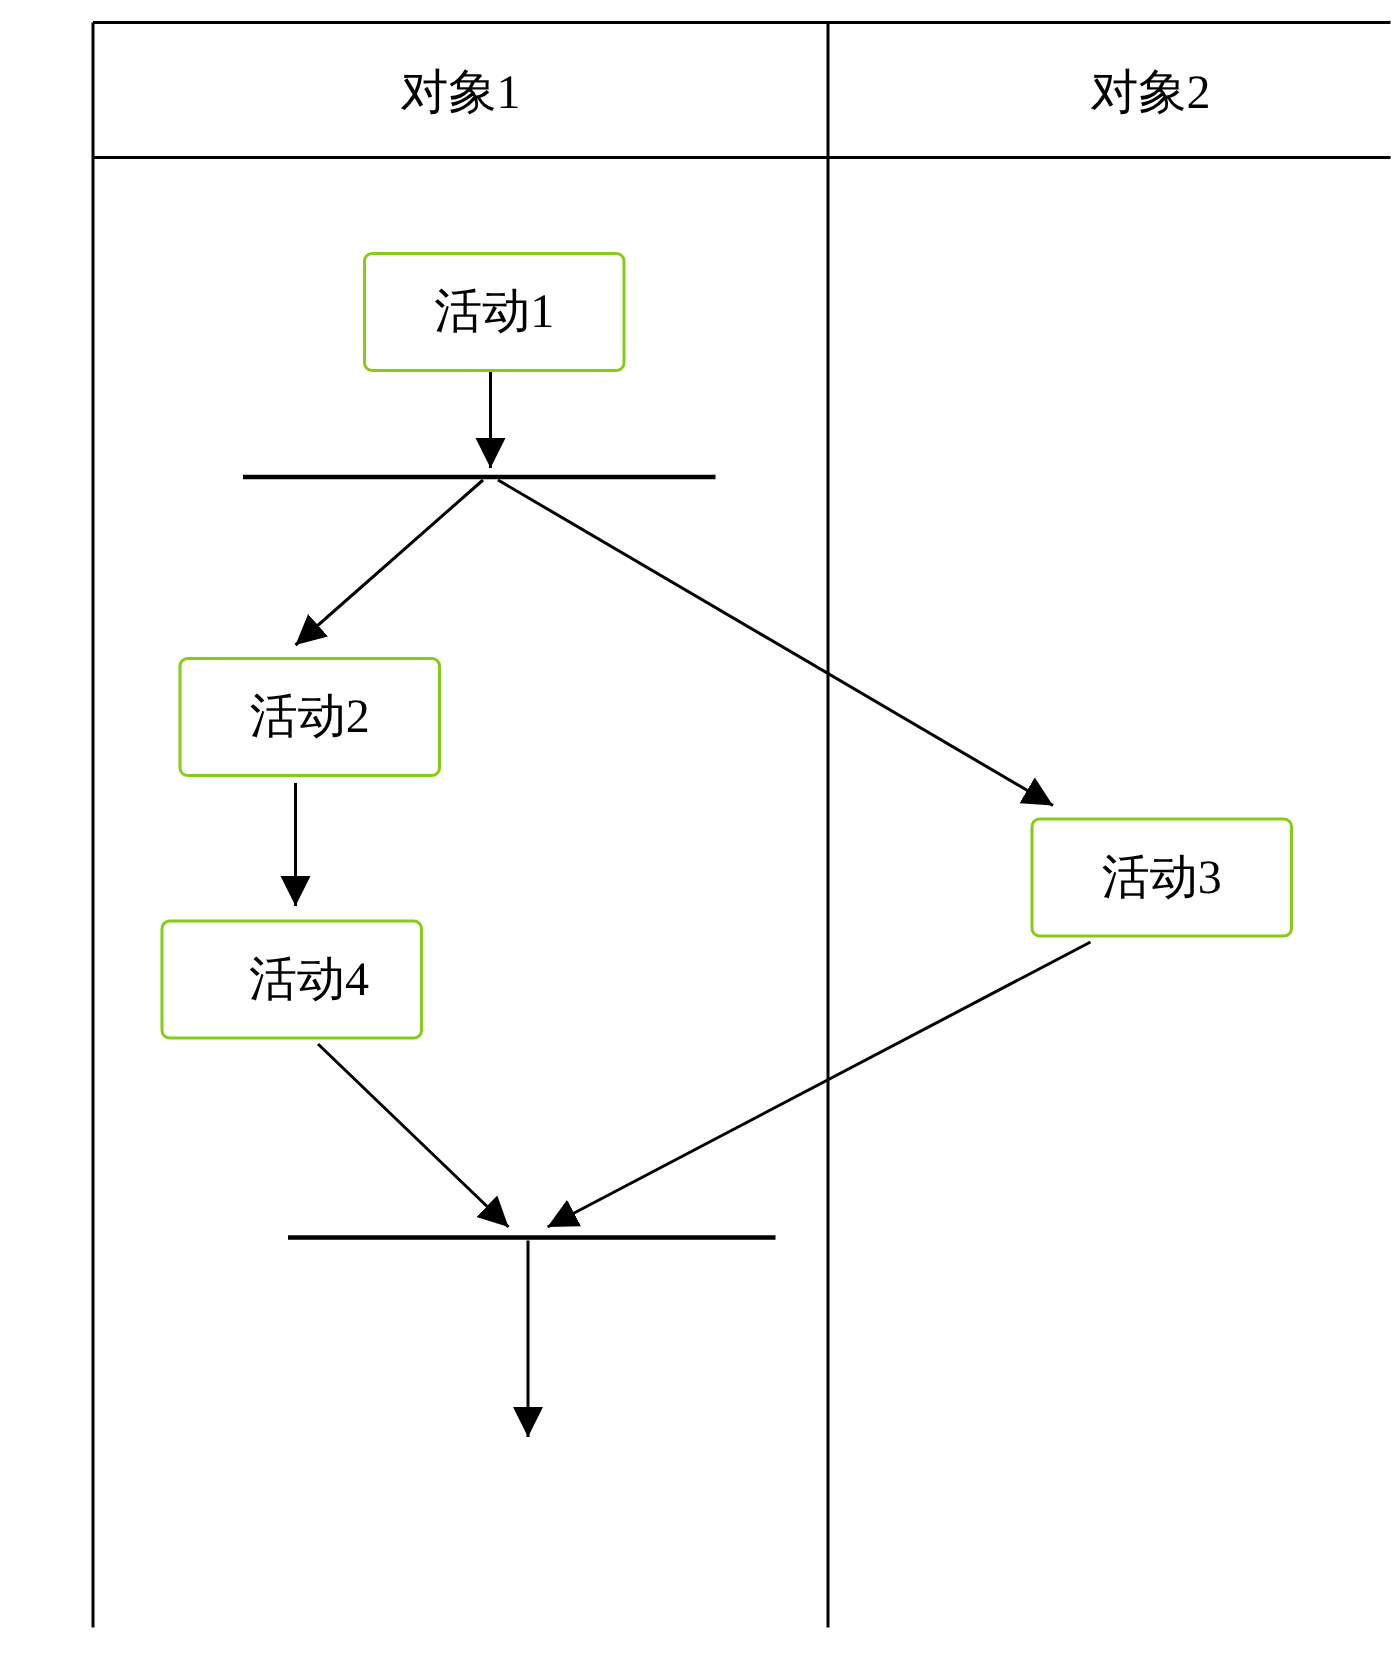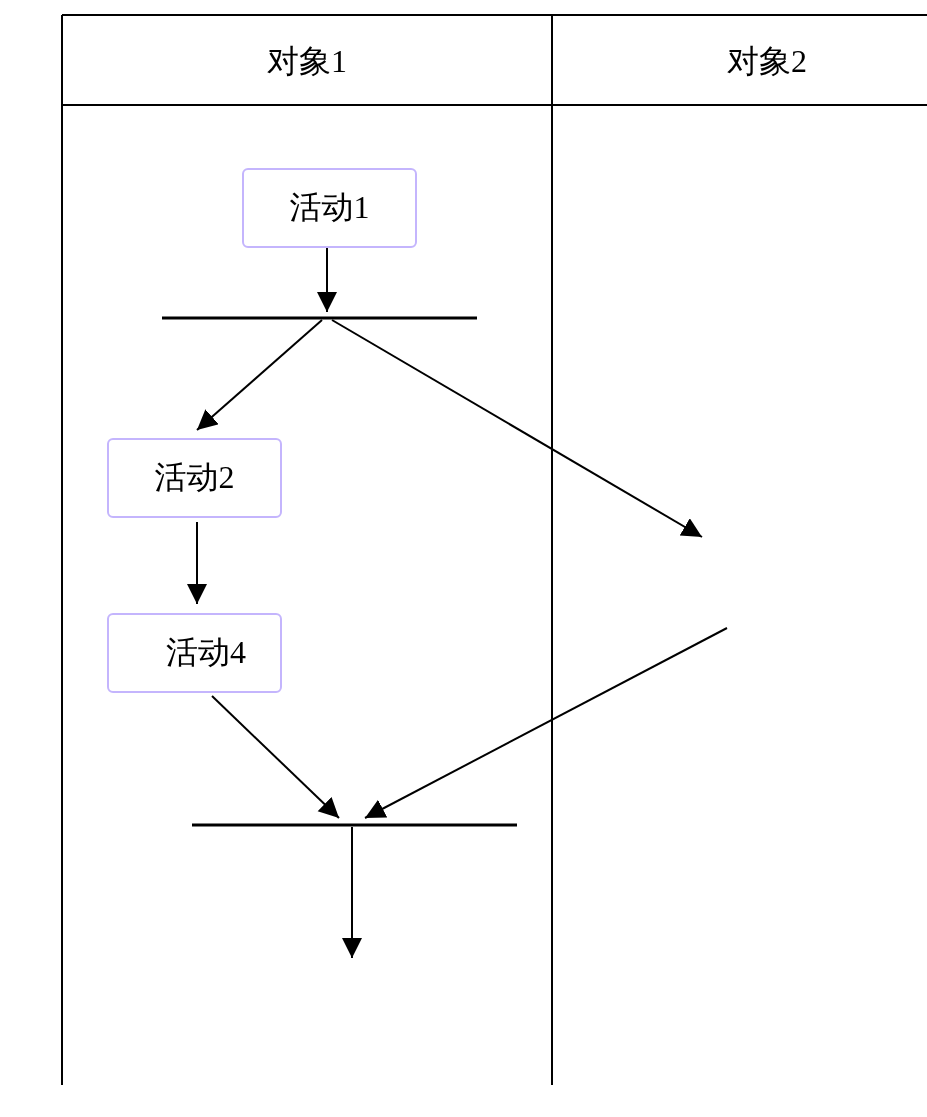--- a/index.html
+++ b/index.html
@@ -6,21 +6,21 @@
     body { font-family: "SimSun", "宋体", serif; background: #fff; }
     .diagram { position: relative; width: 927px; height: 1085px; margin-left: 47px; }
     svg { position: absolute; top: 0; left: 0; }
     .header-label {
       position: absolute;
       font-size: 32px;
       text-align: center;
     }
     .activity-box {
       position: absolute;
-      border: 2px solid #c4b5fd;
+      border: 2px solid #84cc16;
       border-radius: 6px;
       background: #fff;
       font-size: 32px;
       display: flex;
       align-items: center;
       justify-content: center;
       padding: 12px 24px;
     }
   </style>
 </head>
@@ -59,16 +59,17 @@
 
     <line x1="680" y1="628" x2="318" y2="818" stroke="#000" stroke-width="2" marker-end="url(#arrowhead)"></line>
 
     <line x1="305" y1="827" x2="305" y2="958" stroke="#000" stroke-width="2" marker-end="url(#arrowhead)"></line>
   </svg>
 
   <div class="header-label" style="left: 15px; top: 40px; width: 490px;">对象1</div>
   <div class="header-label" style="left: 515px; top: 40px; width: 410px;">对象2</div>
 
   <div class="activity-box" style="left: 195px; top: 168px; width: 175px; height: 80px;">活动1</div>
-  <div class="activity-box" style="left: 60px; top: 438px; width: 175px; height: 80px;">活动2</div>
+  <div class="activity-box" style="left: 72px; top: 438px; width: 175px; height: 80px;">活动2</div>
+  <div class="activity-box" style="left: 640px; top: 545px; width: 175px; height: 80px;">活动3</div>
   <div class="activity-box" style="left: 60px; top: 613px; width: 175px; height: 80px; padding-left: 47px;">活动4</div>
 
 </div>
 
 </body></html>

